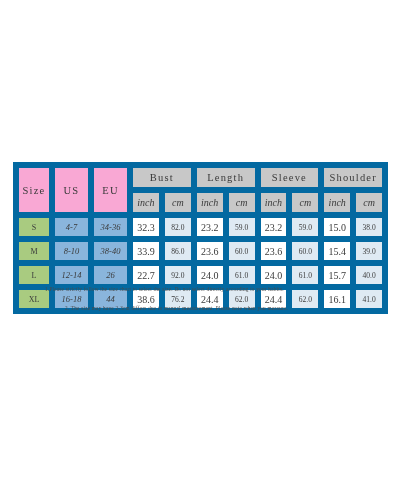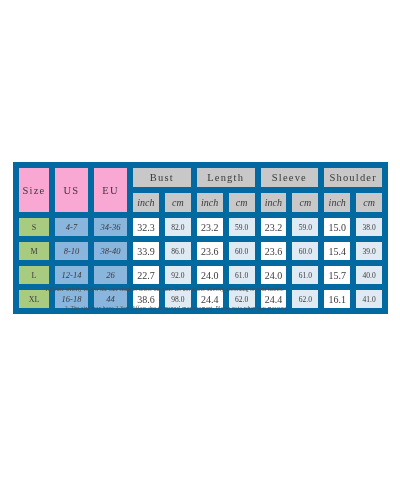--- a/index.html
+++ b/index.html
@@ -199,21 +199,21 @@
           <td class="cell-inch">24.0</td>
           <td class="cell-cm">61.0</td>
           <td class="cell-inch">15.7</td>
           <td class="cell-cm">40.0</td>
         </tr>
         <tr>
           <td class="cell-size">XL</td>
           <td class="cell-intl">16-18</td>
           <td class="cell-intl">44</td>
           <td class="cell-inch">38.6</td>
-          <td class="cell-cm">98.0</td>
+          <td class="cell-cm">76.2</td>
           <td class="cell-inch">24.4</td>
           <td class="cell-cm">62.0</td>
           <td class="cell-inch">24.4</td>
           <td class="cell-cm">62.0</td>
           <td class="cell-inch">16.1</td>
           <td class="cell-cm">41.0</td>
         </tr>
       </tbody>
     </table>
   </div>

